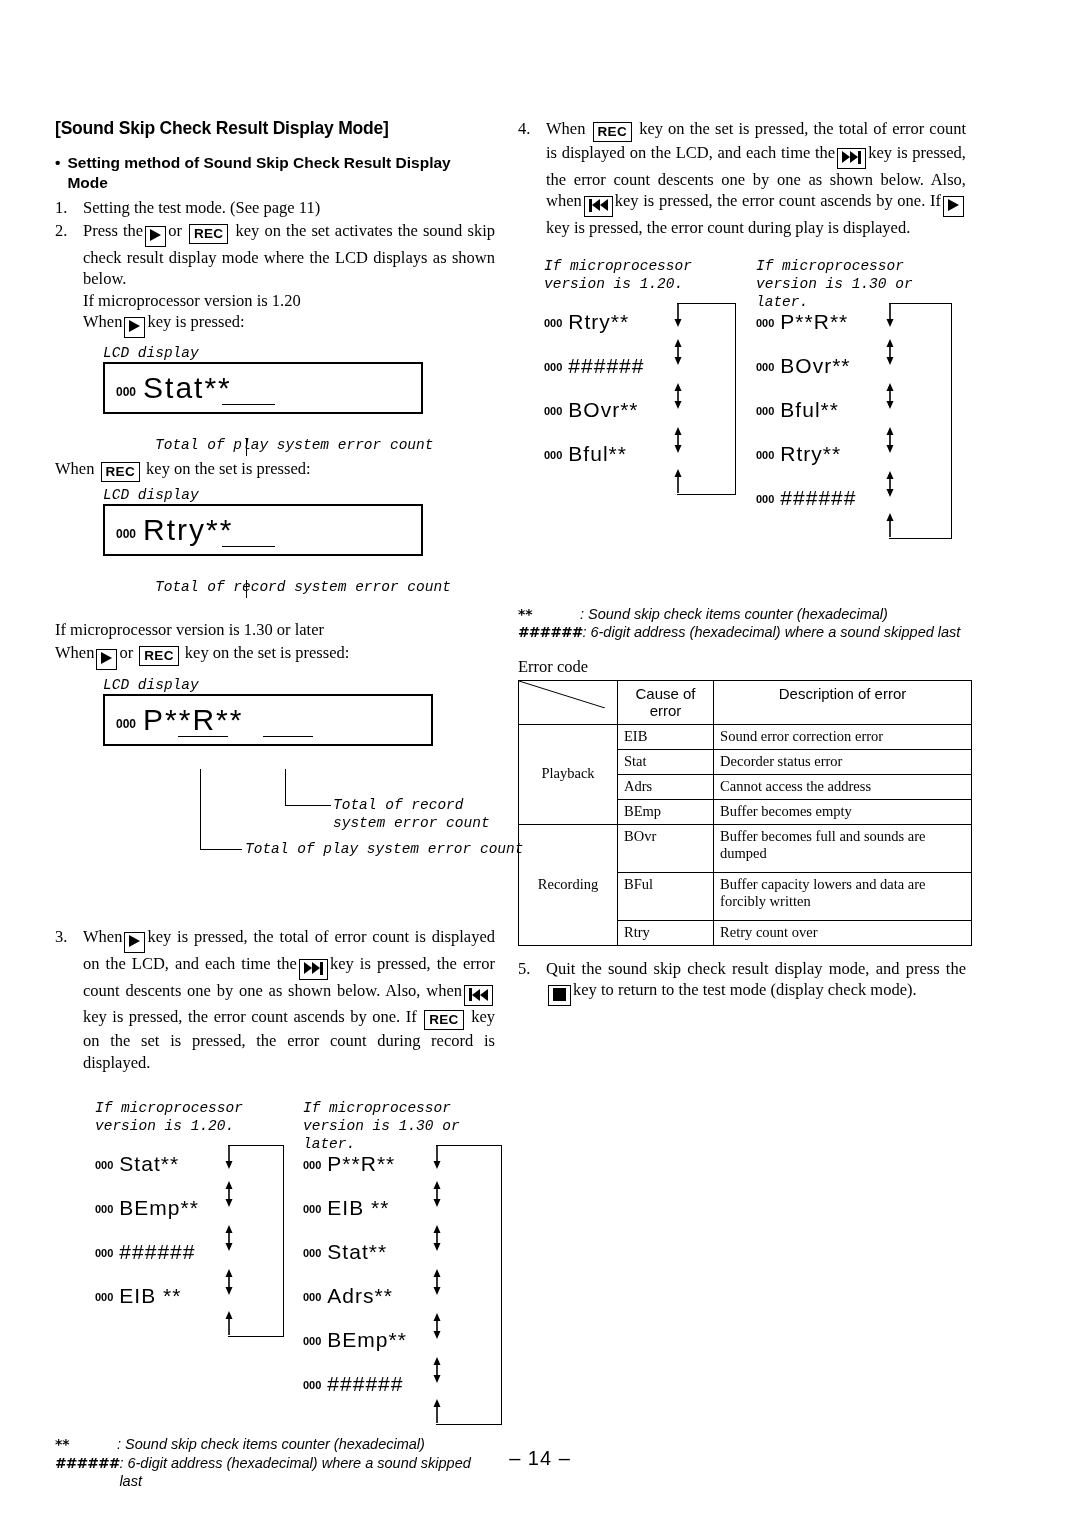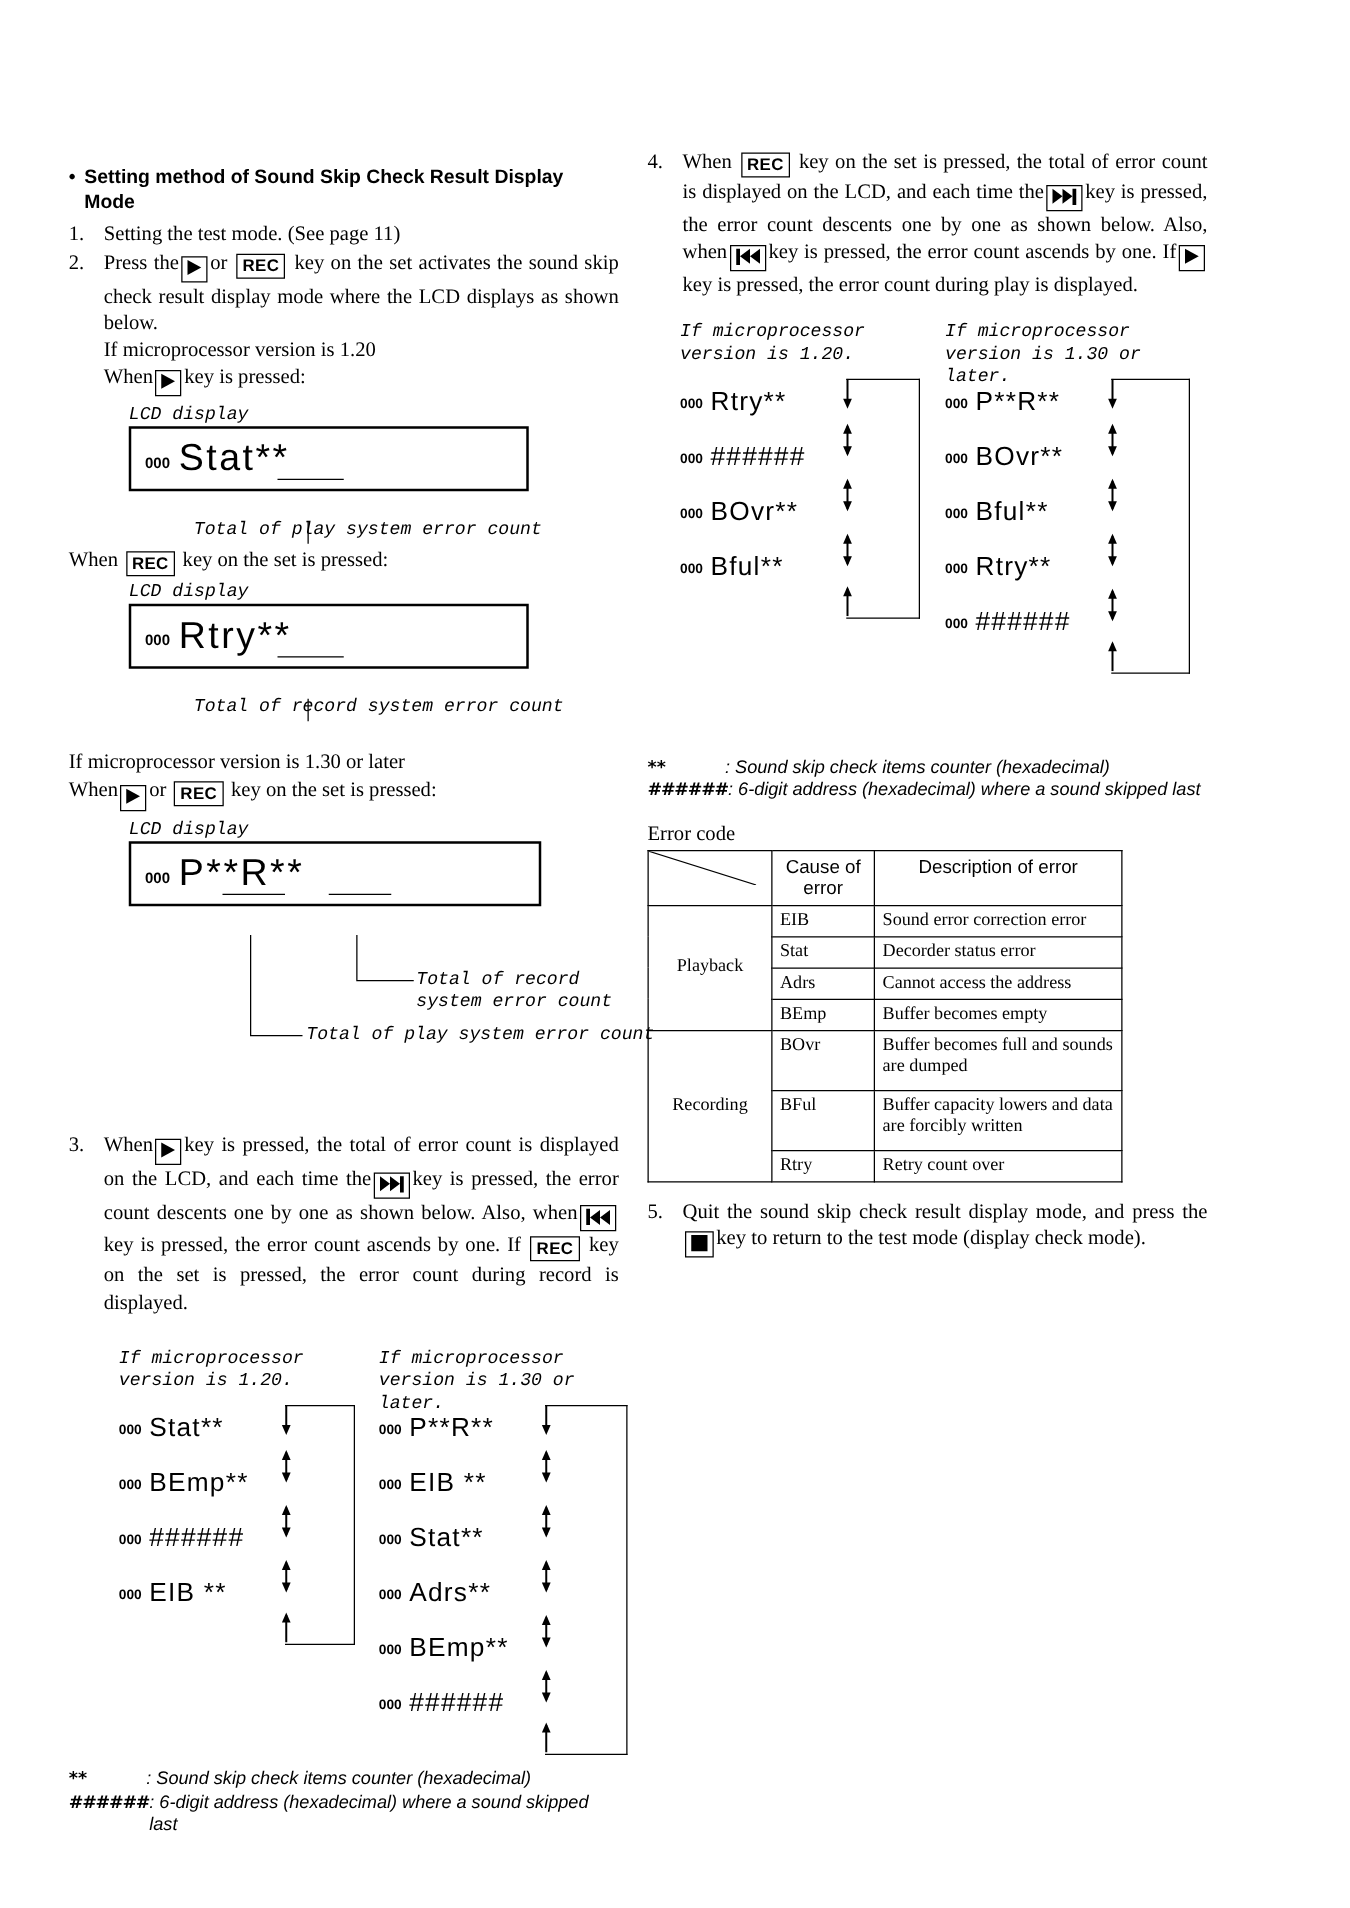--- a/index.html
+++ b/index.html
@@ -85,21 +85,21 @@
   .hline { position:absolute; border-top:1.4px solid #000; }
 
   
   .flow { position:relative; }
   .flowitem { display:flex; align-items:baseline; height:30px; }
   .flowitem .zeros { font-size:11px; margin-right:6px; }
   .flowitem .lcdtext { font-size:21px; letter-spacing:1px; }
   .loopbox { position:absolute; border:1.4px solid #000; border-left:none; }
 
   
-  table.errtbl { border-collapse:collapse; width:380px; font-size:14.5px; }
+  table.errtbl { border-collapse:collapse; width:454px; font-size:14.5px; }
   table.errtbl td, table.errtbl th {
     border:1px solid #000; padding:3px 6px 4px 6px; vertical-align:top;
     font-weight:normal; text-align:left; line-height:17px;
   }
   table.errtbl thead th {
     font-family:"Liberation Sans", sans-serif; font-size:15px; text-align:center; padding:4px 6px 5px;
   }
   .corner { position:relative; padding:0 !important; width:86px; }
   .corner svg { display:block; }
   .rowlabel { text-align:center !important; vertical-align:middle !important; width:86px; }
@@ -115,20 +115,21 @@
     font-family:"Liberation Sans", sans-serif; font-size:20px; letter-spacing:1px;
   }
 </style>
 </head>
 <body>
 
 <div class="page">
 
   <div class="col-left">
 
+    <h1 class="section">[Sound Skip Check Result Display Mode]</h1>
 
     <div class="bullet-head">
       <span class="dot">•</span>
       <span class="txt">Setting method of Sound Skip Check Result Display Mode</span>
     </div>
 
     <ol class="steps">
       <li>
         <span class="num">1.</span>
         <span class="txt">Setting the test mode. (See page 11)</span>
@@ -473,13 +474,14 @@
 
     <ol class="steps" style="margin-top:12px;">
       <li>
         <span class="num">5.</span>
         <span class="txt just"><span>Quit the sound skip check result display mode, and  press the</span><span class="key"><span class="glyphs"><span class="sq"></span></span></span><span>key to return to the test mode (display check mode).</span>
         </span>
       </li>
     </ol>
   </div>
 
+  <div class="pagenum">– 14 –</div>
 </div>
 
 </body></html>

